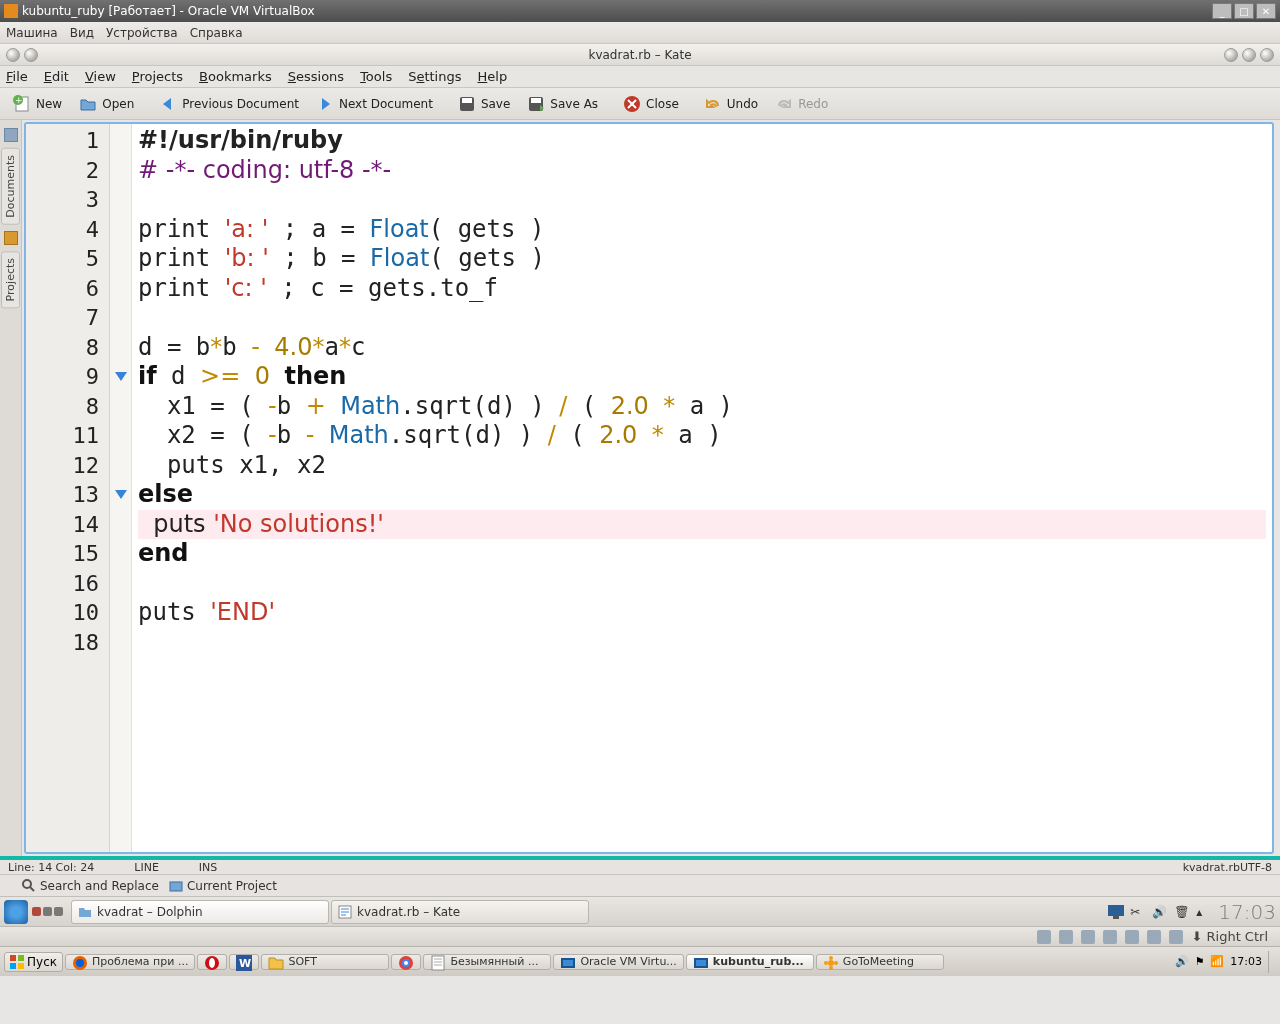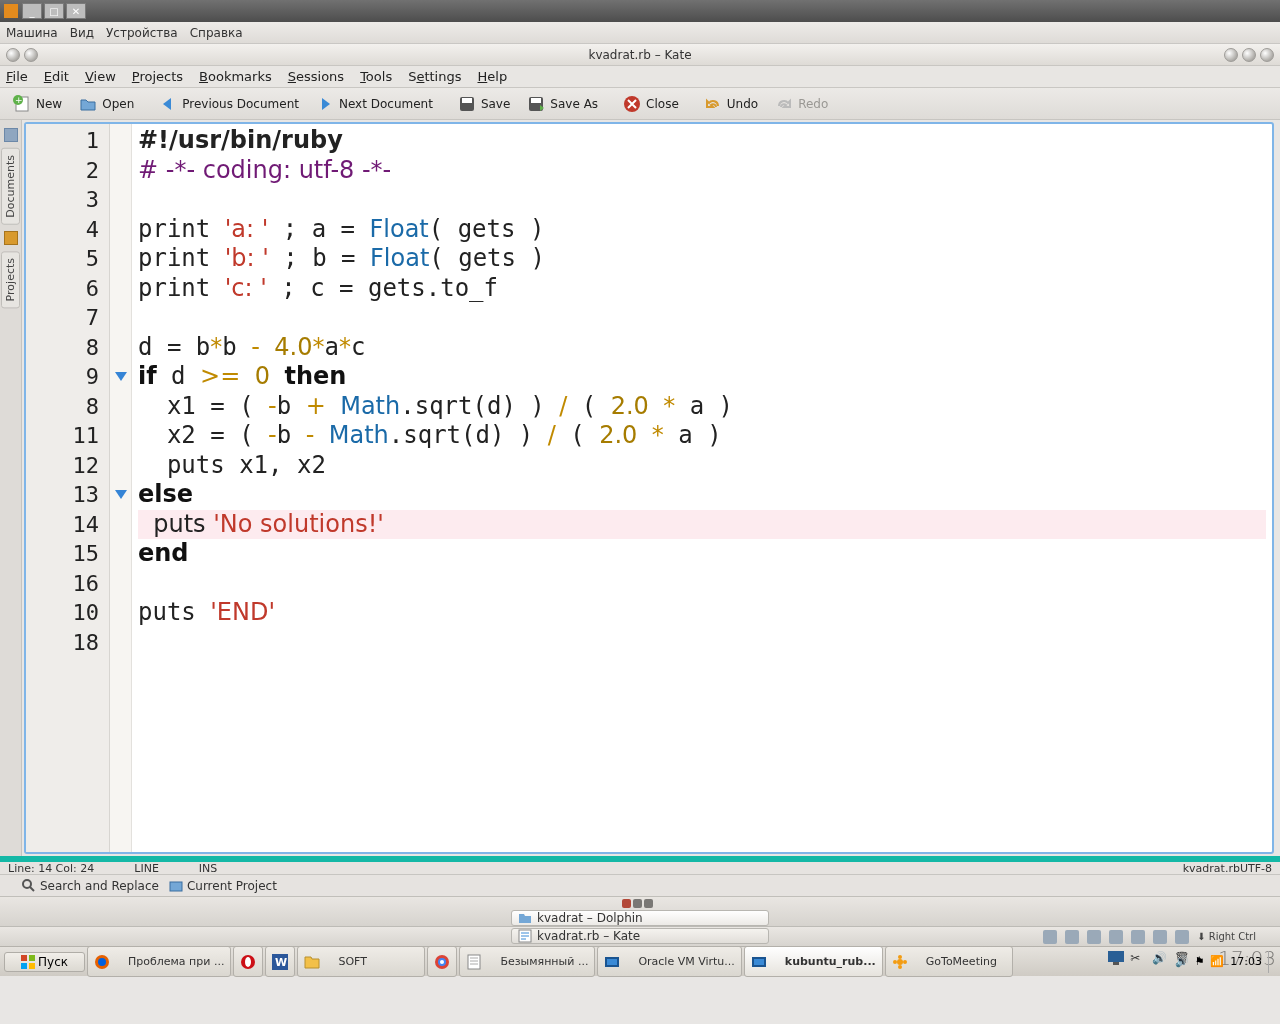--- a/index.html
+++ b/index.html
@@ -50,60 +50,61 @@
 .code .hl-line { background: #fdebef; display: inline-block; width: 100%; }
 .cmt { color: #701a75; }
 .str { color: #c0392b; }
 .kw { font-weight: bold; color: #111; }
 .num { color: #a67c00; }
 .fn { color: #1a6aa8; }
 .op { color: #c08a00; }
 .sheb { font-weight: bold; }
 
 
-.kate-status1 { height: 18px; background: #e6e3e0; border-top: 6px solid #14b8a6; display: flex; align-items: center; font-size: 11px; color: #333; padding: 0 8px; gap: 40px; }
+.kate-status1 { height: 18px; background: #e6e3e0; border-top: 4px solid #14b8a6; display: flex; align-items: center; font-size: 11px; color: #333; padding: 0 8px; gap: 40px; }
 .kate-status1 .right { margin-left: auto; display: flex; }
 .kate-status2 { height: 22px; background: #e6e3e0; border-top: 1px solid #c7c5c1; display: flex; align-items: center; font-size: 12px; color: #333; padding: 0 22px; gap: 10px; }
 .kate-status2 .item { display: flex; align-items: center; gap: 4px; cursor: pointer; }
 .mini-ico { width: 14px; height: 14px; display: inline-flex; align-items: center; justify-content: center; }
 
 
-.kde-taskbar { height: 30px; background: linear-gradient(#e9e6e2, #d6d3ce); border-top: 1px solid #c1bfba; display: flex; align-items: center; padding: 0 4px; gap: 2px; flex-direction: column; }
+.kde-taskbar { height: 30px; background: linear-gradient(#e9e6e2, #d6d3ce); border-top: 1px solid #c1bfba; display: flex; align-items: center; padding: 0 4px; gap: 2px; }
 .kde-start { width: 24px; height: 24px; background: radial-gradient(circle, #4ea1e6 30%, #1d5fa0); border-radius: 4px; cursor: pointer; margin-right: 2px; }
 .pager { display: flex; gap: 2px; margin-right: 6px; }
 .pager .pg { width: 9px; height: 9px; background: #b34838; border-radius: 2px; }
 .pager .pg.off { background: #7a7875; }
 .kde-task { height: 24px; min-width: 258px; background: linear-gradient(#f5f3ef, #e1ded9); border: 1px solid #b8b6b1; border-radius: 3px; display: flex; align-items: center; padding: 0 6px; gap: 5px; font-size: 12px; color: #333; cursor: pointer; }
 .kde-task.active { background: linear-gradient(#fff, #eceae6); }
 .kde-task .ti { width: 14px; height: 14px; }
 .kde-tray { margin-left: auto; display: flex; align-items: center; gap: 8px; font-size: 12px; color: #333; }
 .kde-clock { font-size: 20px; color: #7d7b78; font-weight: 300; }
 .tray-ico { width: 14px; height: 14px; display: inline-block; }
 
 
-.vb-status { height: 20px; background: linear-gradient(#eae7e3, #d7d4cf); border-top: 1px solid #bdbbb6; display: flex; align-items: center; justify-content: flex-end; padding: 0 24px; gap: 8px; font-size: 10px; color: #444; }
+.vb-status { height: 20px; background: linear-gradient(#eae7e3, #d7d4cf); border-top: 1px solid #bdbbb6; display: flex; align-items: center; justify-content: flex-end; padding: 0 12px; gap: 8px; font-size: 13px; color: #444; }
 .vb-status .sico { width: 14px; height: 14px; display: inline-block; background: #9aa9b8; border-radius: 2px; }
 
 
 .win-taskbar { height: 30px; background: linear-gradient(#e5e2dd, #cfcbc4); border-top: 1px solid #b5b2ac; display: flex; align-items: center; padding: 0 4px; gap: 2px; }
-.win-start { display: flex; align-items: center; gap: 3px; padding: 2px 16px; background: linear-gradient(#f1eee9, #dcd9d2); border: 1px solid #b0ada7; border-radius: 3px; cursor: pointer; font-size: 12px; }
+.win-start { display: flex; align-items: center; gap: 3px; padding: 2px 5px; background: linear-gradient(#f1eee9, #dcd9d2); border: 1px solid #b0ada7; border-radius: 3px; cursor: pointer; font-size: 12px; }
 .win-start .flag { width: 14px; height: 14px; }
-.win-task { height: 31px; background: linear-gradient(#efece7, #dad7d0); border: 1px solid #b3b0aa; border-radius: 3px; display: flex; align-items: center; padding: 0 6px; gap: 18px; font-size: 11px; color: #333; min-width: 128px; cursor: pointer; }
+.win-task { height: 16px; background: linear-gradient(#efece7, #dad7d0); border: 1px solid #b3b0aa; border-radius: 3px; display: flex; padding: 0 6px; gap: 4px; font-size: 11px; color: #333; min-width: 128px; cursor: pointer; }
 .win-task.active { background: linear-gradient(#fff, #e6e3dd); font-weight: bold; }
 .win-task.icon-only { min-width: 30px; padding: 0; justify-content: center; }
 .win-task .ti { width: 16px; height: 16px; }
 .win-tray { margin-left: auto; display: flex; align-items: center; gap: 6px; font-size: 11px; }
 
 svg { display: block; }
 </style>
 </head>
 <body>
 
 <div class="vb-title">
   <div class="icon"></div>
+  <div class="text">kubuntu_ruby [Работает] - Oracle VM VirtualBox</div>
   <div class="buttons">
     <div class="wbtn">_</div>
     <div class="wbtn">□</div>
     <div class="wbtn">✕</div>
   </div>
 </div>
 
 <div class="vb-menu">
   <span>Машина</span>
   <span>Вид</span>

